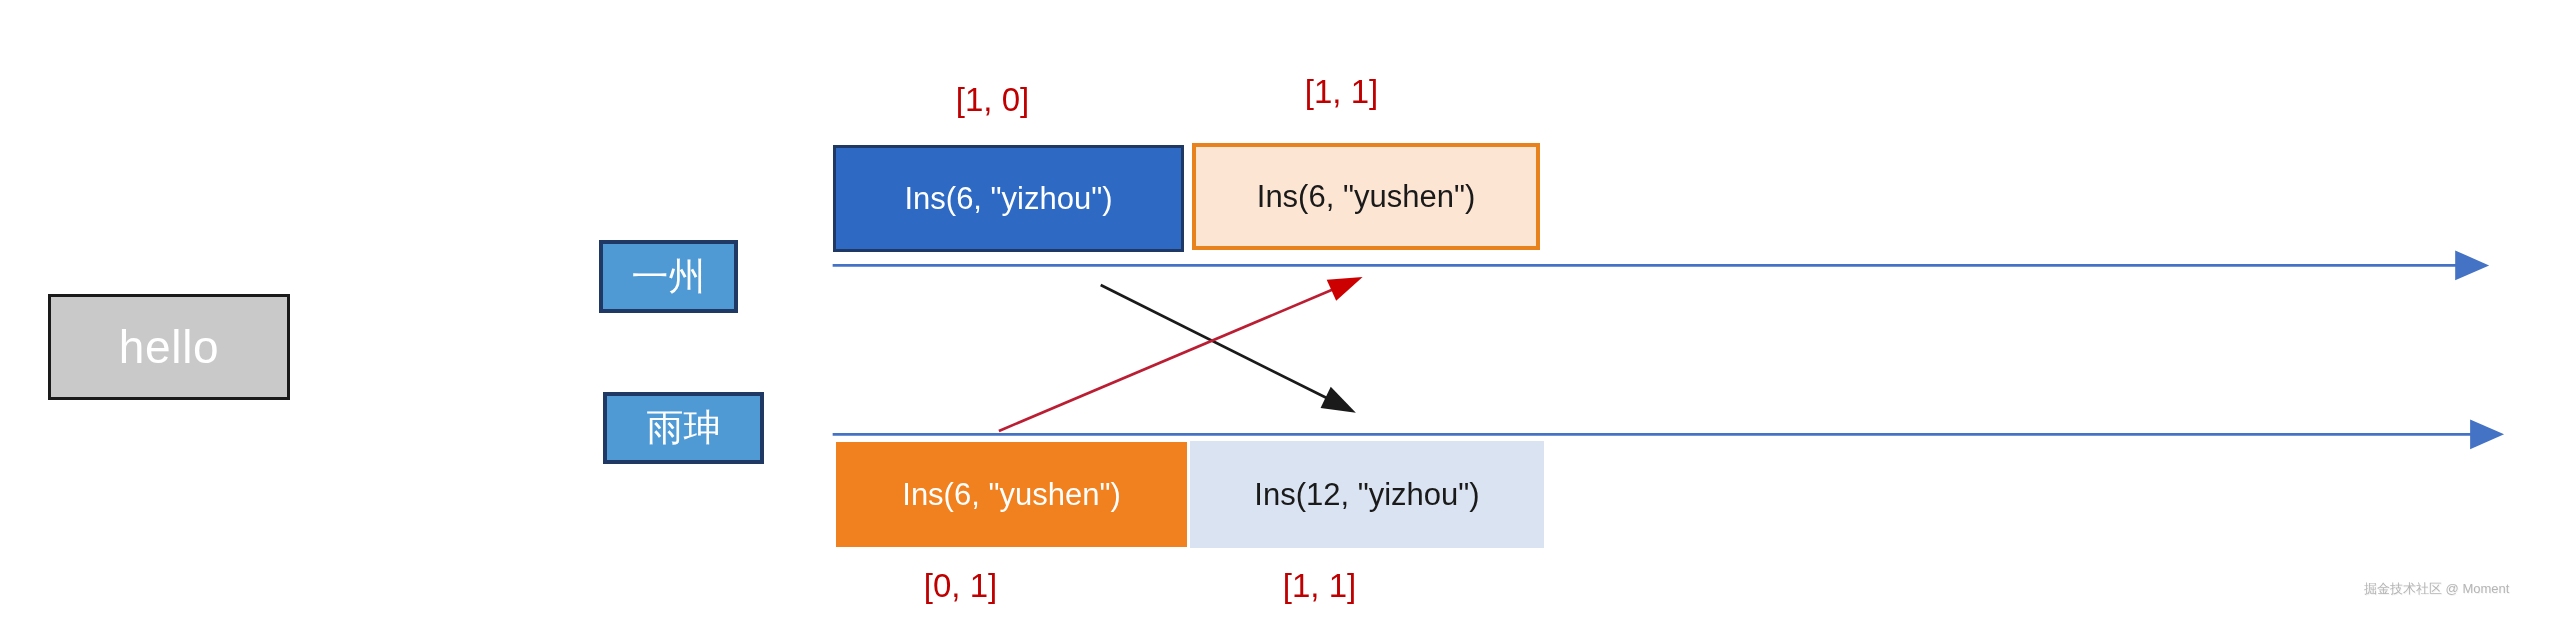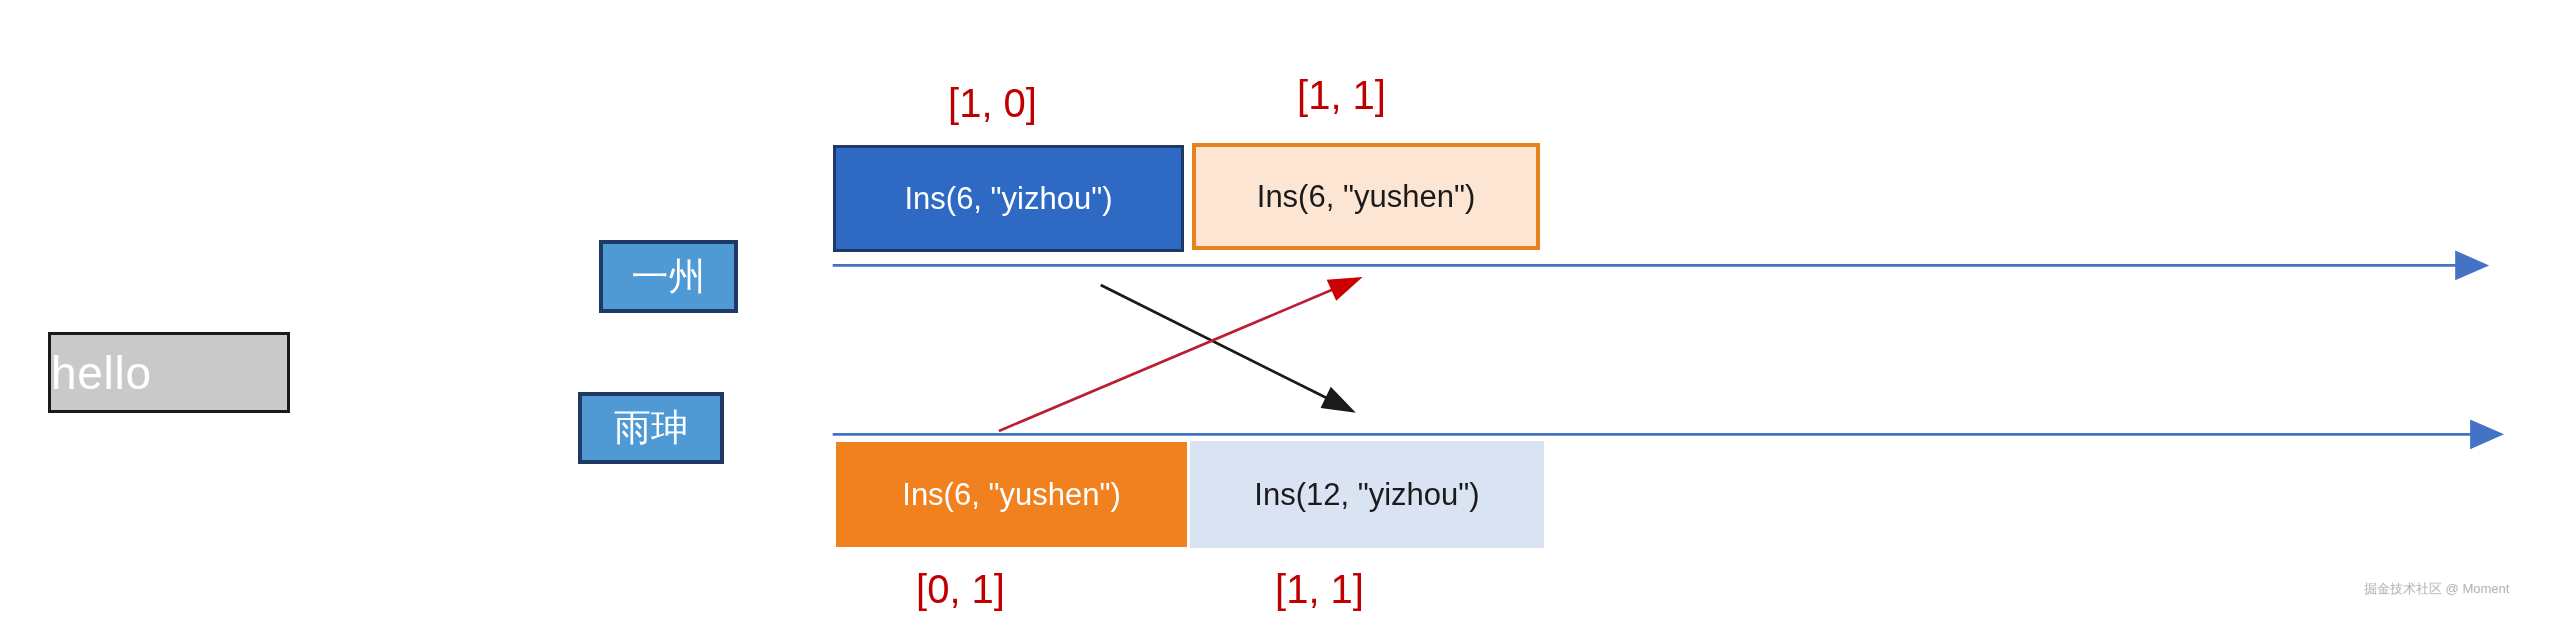--- a/index.html
+++ b/index.html
@@ -9,44 +9,44 @@
     --hello-fill:#c9c9c9; --hello-border:#1a1a1a; --state-vector-red:#c00000;
     --arrow-red:#bb1e33; --arrow-black:#1a1a1a; --watermark-gray:#b5b5b5;
     --background:#ffffff;
   }
   *{box-sizing:border-box;margin:0;padding:0;}
   html,body{background:var(--background);}
   body{font-family:"Liberation Sans","DejaVu Sans",sans-serif;}
   .stage{position:relative;width:2576px;height:619px;background:var(--background);overflow:hidden;}
   .stage svg.overlay{position:absolute;left:0;top:0;width:2576px;height:619px;}
 
-  .hello-box{position:absolute;left:48px;top:294px;width:242px;height:81px;
+  .hello-box{position:absolute;left:48px;top:294px;width:242px;height:106px;
     background:var(--hello-fill);border:3.4px solid var(--hello-border);
-    display:flex;align-items:center;justify-content:flex-start;
-    color:#ffffff;font-size:46px;letter-spacing:0.7px;margin-top:38px;}
+    display:flex;align-items:center;justify-content:center;
+    color:#ffffff;font-size:46px;letter-spacing:0.7px;}
 
   .user-label{position:absolute;background:var(--user-label-fill);
     border:4.1px solid var(--user-label-border);display:flex;align-items:center;justify-content:center;
     color:#ffffff;font-size:37px;font-weight:500;}
   .user-label.u1{left:599px;top:240px;width:139px;height:73px;}
-  .user-label.u2{left:578px;top:392px;width:146px;height:72px;align-items:center;}
+  .user-label.u2{left:603px;top:392px;width:161px;height:72px;align-items:center;}
 
   .op{position:absolute;display:flex;align-items:center;justify-content:center;
     font-size:31px;white-space:nowrap;}
   .op.blue{left:833px;top:145px;width:351px;height:107px;
     background:var(--op-blue-fill);border:3.4px solid var(--op-blue-border);color:#ffffff;}
   .op.peach{left:1192px;top:143px;width:348px;height:107px;
     background:var(--op-peach-fill);border:4.1px solid var(--op-peach-border);color:#1a1a1a;}
   .op.orange{left:836px;top:442px;width:351px;height:105px;
     background:var(--op-orange-fill);color:#ffffff;}
   .op.light{left:1190px;top:441px;width:354px;height:107px;
     background:var(--op-light-fill);color:#1a1a1a;}
 
   .sv{position:absolute;width:109px;text-align:center;color:var(--state-vector-red);
-    font-size:40px;white-space:nowrap;}
+    font-size:33px;white-space:nowrap;}
   .sv.t1{left:938px;top:81px;}
   .sv.t2{left:1287px;top:73px;}
   .sv.b1{left:906px;top:567px;}
   .sv.b2{left:1265px;top:567px;}
 
   .timeline-line{stroke:var(--timeline-blue);stroke-width:4;}
   .timeline-head{fill:var(--timeline-blue);}
   .arrow-black-line{stroke:var(--arrow-black);stroke-width:4;}
   .arrow-black-head{fill:var(--arrow-black);}
   .arrow-red-line{stroke:var(--arrow-red);stroke-width:4;}

